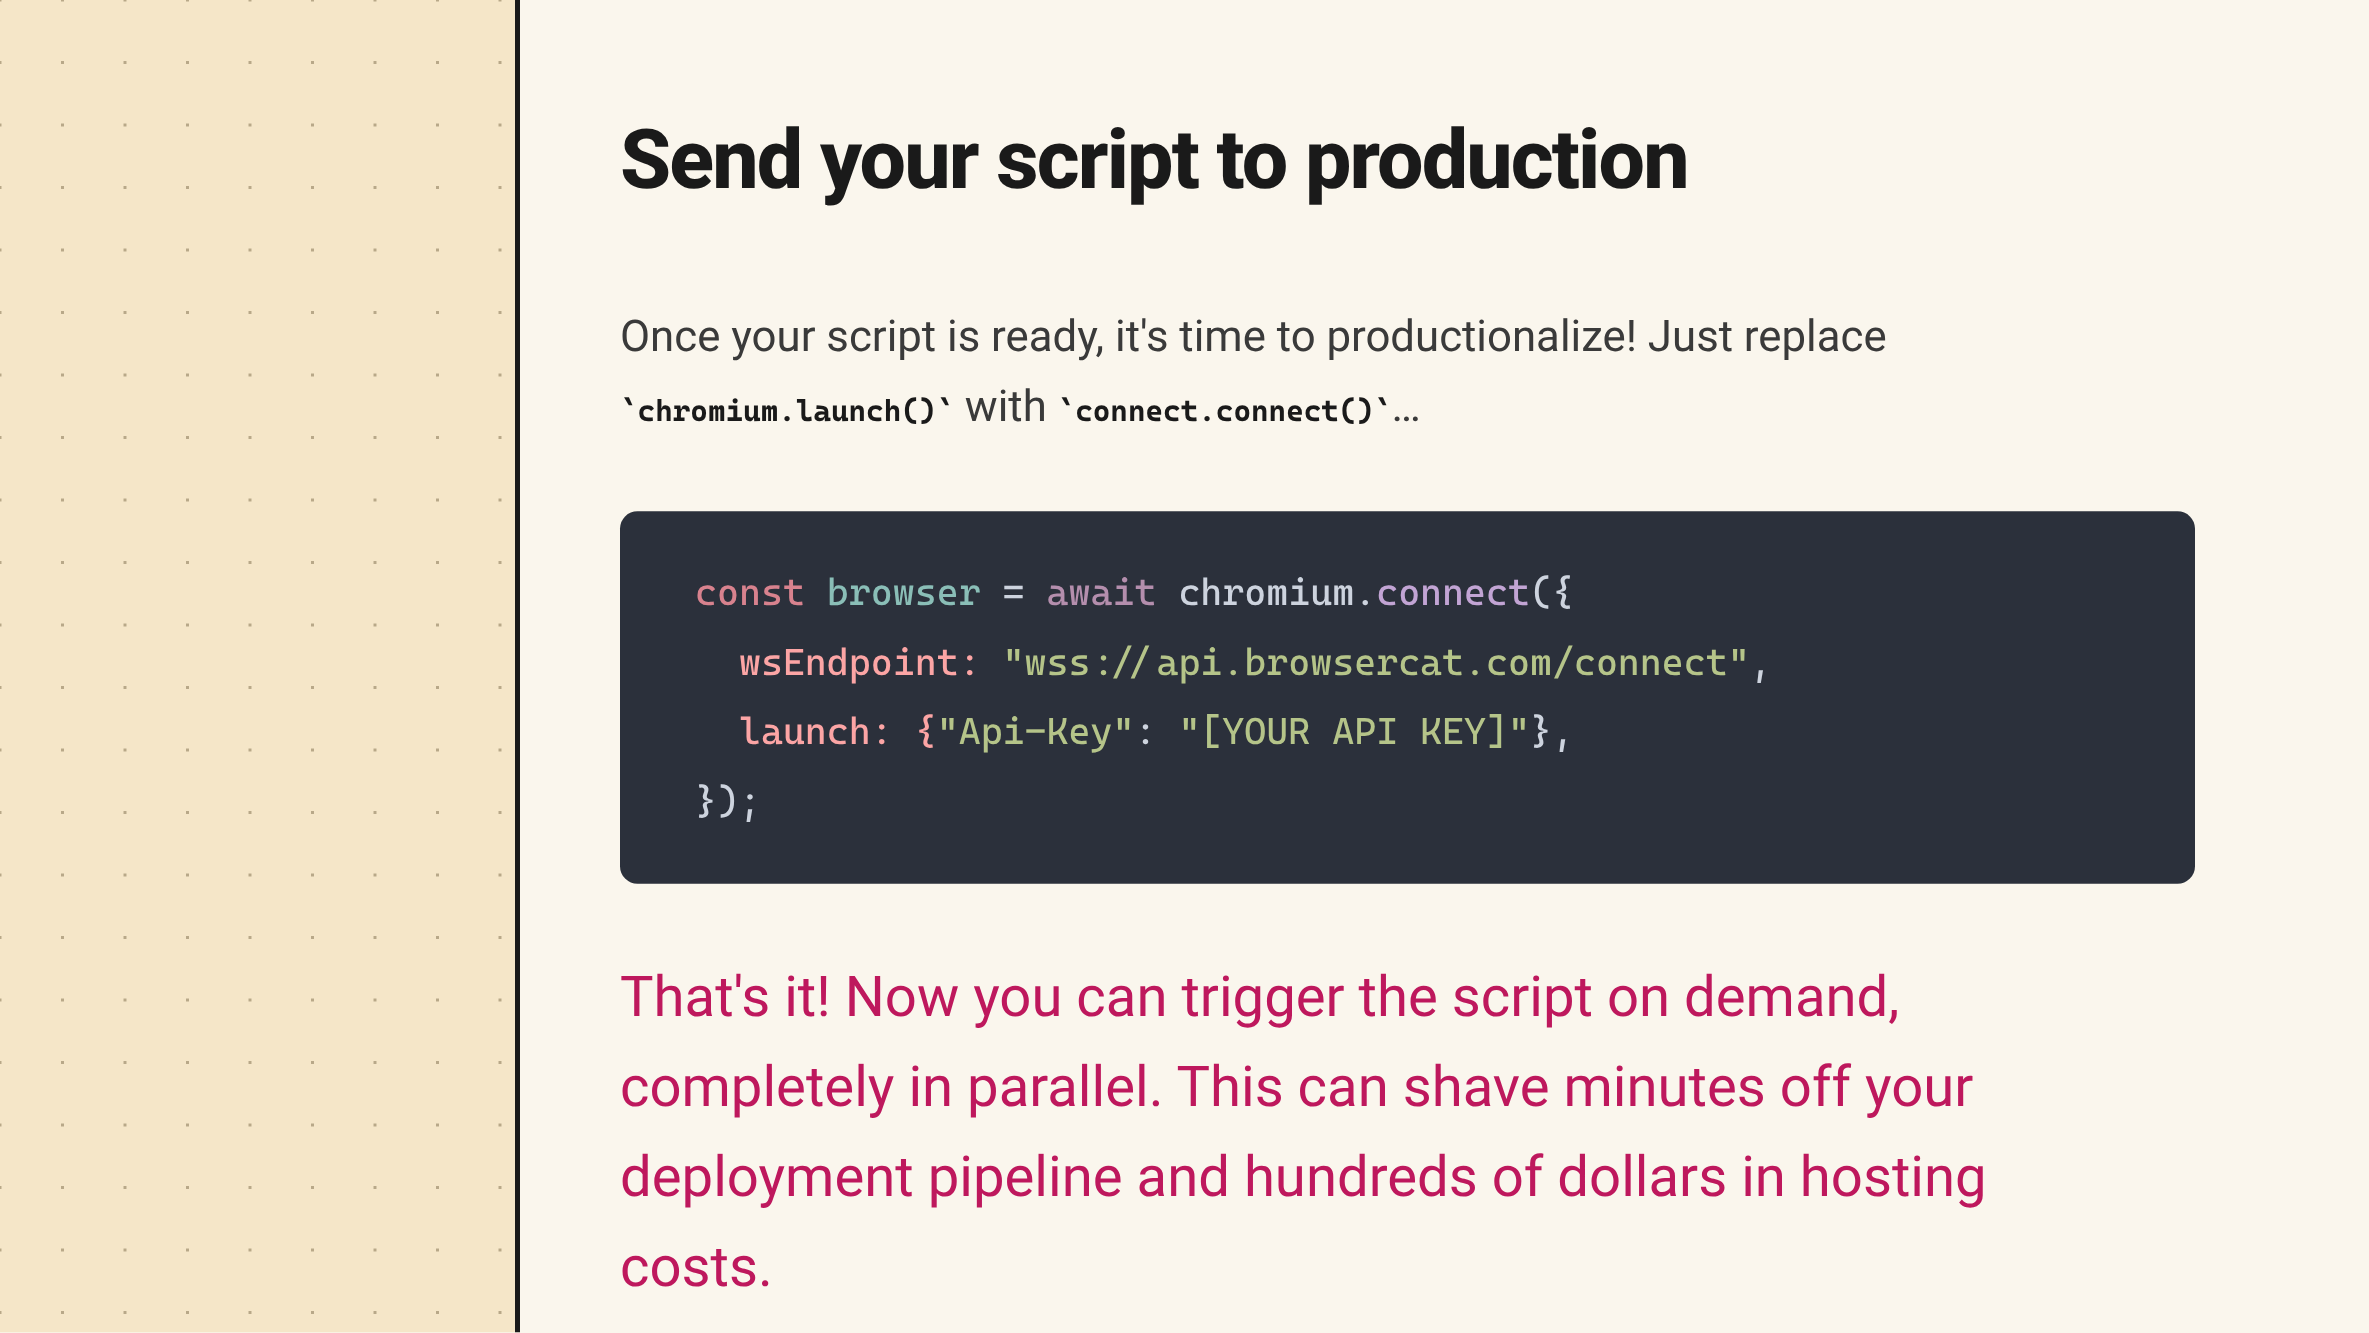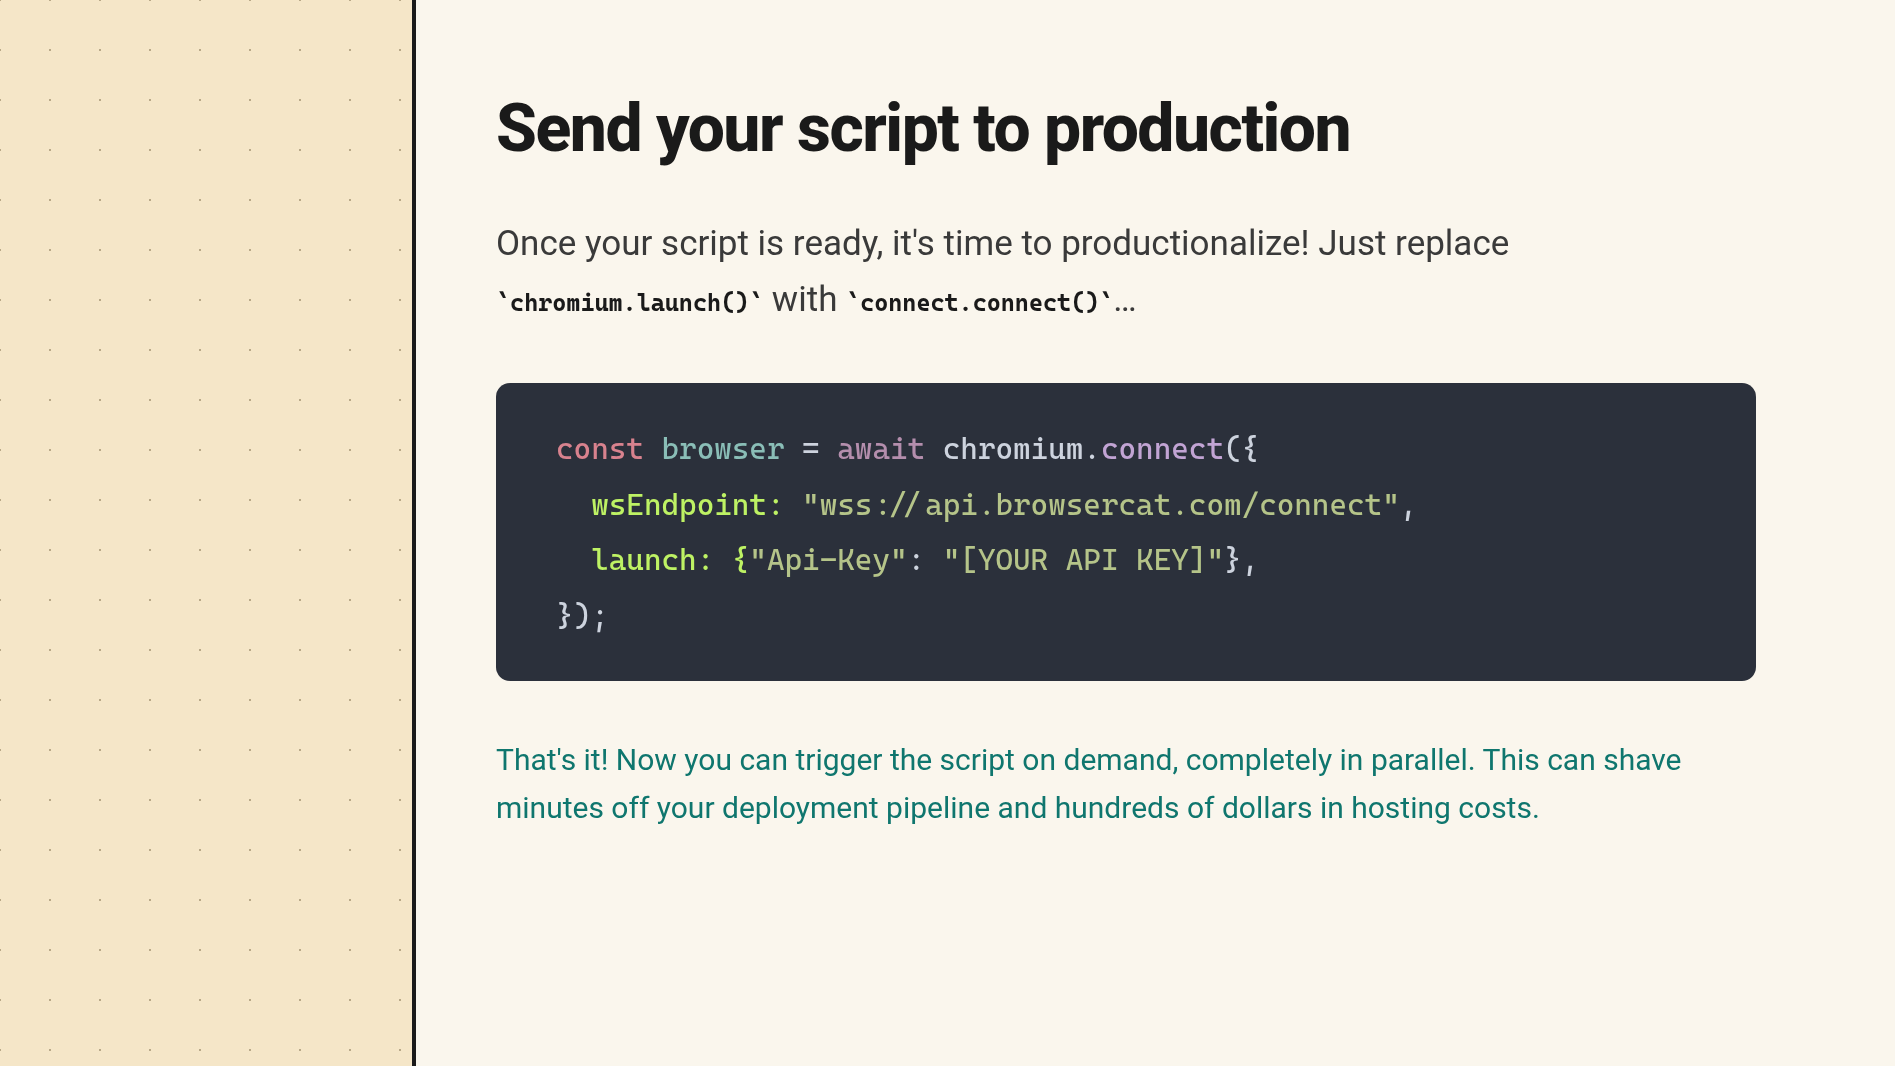--- a/index.html
+++ b/index.html
@@ -33,21 +33,21 @@
       padding: 90px 80px 60px 80px;
       background: #faf6ed;
       color: #2a2a2a;
     }
     
     h1 {
       font-size: 66px;
       font-weight: 800;
       letter-spacing: -1.5px;
       color: #1a1a1a;
-      margin-bottom: 49px;
+      margin-bottom: 75px;
       font-family: -apple-system, BlinkMacSystemFont, 'Segoe UI', Roboto, sans-serif;
     }
     
     .intro-paragraph {
       font-size: 35px;
       line-height: 1.6;
       color: #3a3a3a;
       margin-bottom: 55px;
       max-width: 1200px;
     }
@@ -89,41 +89,41 @@
     
     .code-block .obj {
       color: #cdd3de;
     }
     
     .code-block .method {
       color: #c2a4d4;
     }
     
     .code-block .prop {
-      color: #bef264;
+      color: #fca5a5;
       margin-top: 22px;
     }
     
     .code-block .string {
       color: #b5c489;
     }
     
     .code-block .punct {
       color: #cdd3de;
     }
     
     .code-line {
       white-space: pre;
       display: block;
     }
     
     .outro-paragraph {
-      font-size: 30px;
+      font-size: 45px;
       line-height: 1.6;
-      color: #0f766e;
+      color: #be185d;
       max-width: 1200px;
     }
   </style>
 </head>
 <body>
 
 <div class="sidebar"></div>
 
 <div class="content">
   <h1>Send your script to production</h1>

